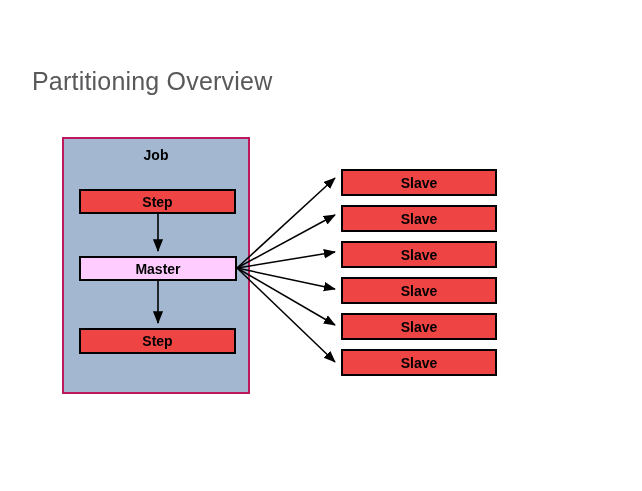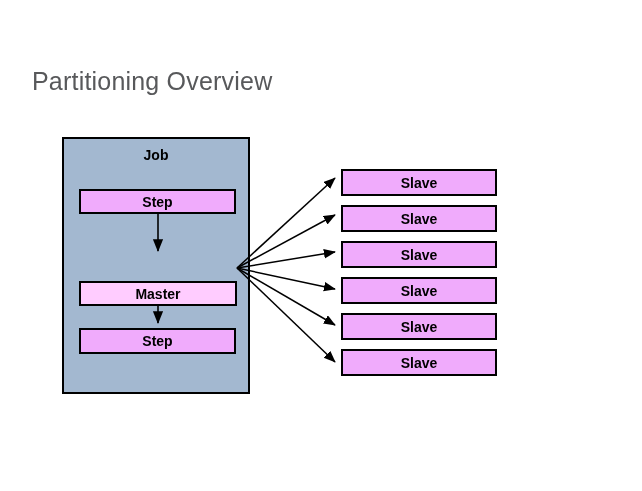--- a/index.html
+++ b/index.html
@@ -25,21 +25,21 @@
     letter-spacing: 0.2px;
     white-space: nowrap;
   }
   .job-container {
     position: absolute;
     left: 62px;
     top: 137px;
     width: 188px;
     height: 257px;
     background: #a3b8d0;
-    border: 2px solid #000000;
+    border: 2px solid #be185d;
     box-sizing: border-box;
   }
   .job-label {
     position: absolute;
     left: 0;
     top: 8px;
     width: 100%;
     text-align: center;
     font-size: 14px;
     font-weight: bold;
@@ -50,38 +50,37 @@
     border: 2px solid #000000;
     box-sizing: border-box;
     display: flex;
     align-items: center;
     justify-content: center;
     font-size: 14px;
     font-weight: bold;
     color: #000000;
   }
   .node-step, .node-slave {
-    background: #f0abfc;
+    background: #ef4444;
     justify-content: center;
   }
   .node-master {
     background: #ffccff;
   }
   .step-top {
     left: 79px;
     top: 189px;
     width: 157px;
     height: 25px;
   }
   .master {
     left: 79px;
     top: 256px;
     width: 158px;
     height: 25px;
-    margin-top: 25px;
   }
   .step-bottom {
     left: 79px;
     top: 328px;
     width: 157px;
     height: 26px;
   }
   .slave {
     left: 341px;
     width: 156px;

